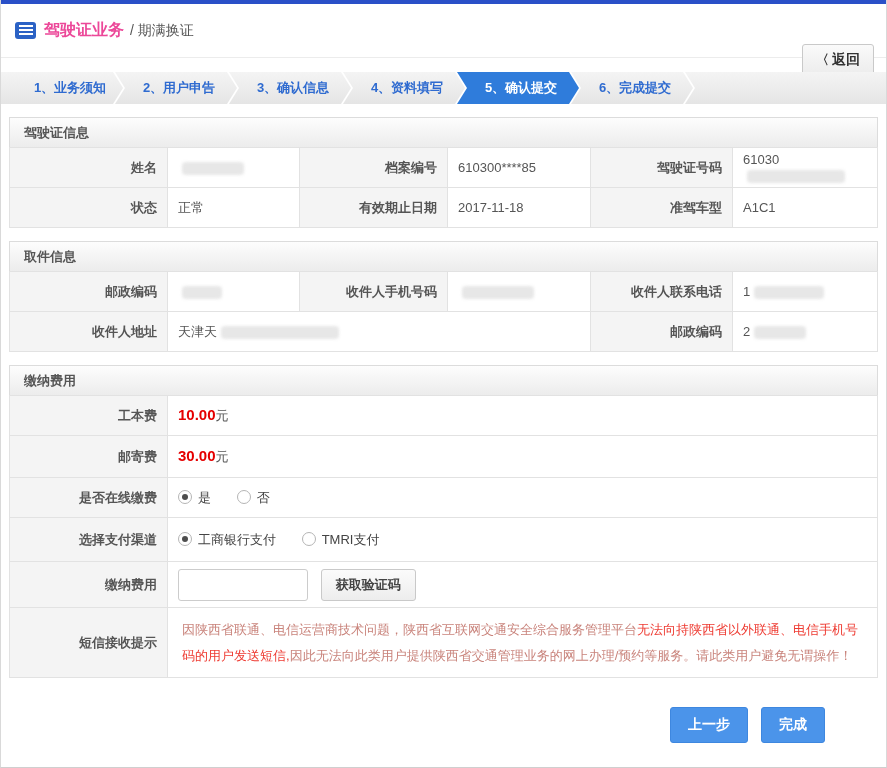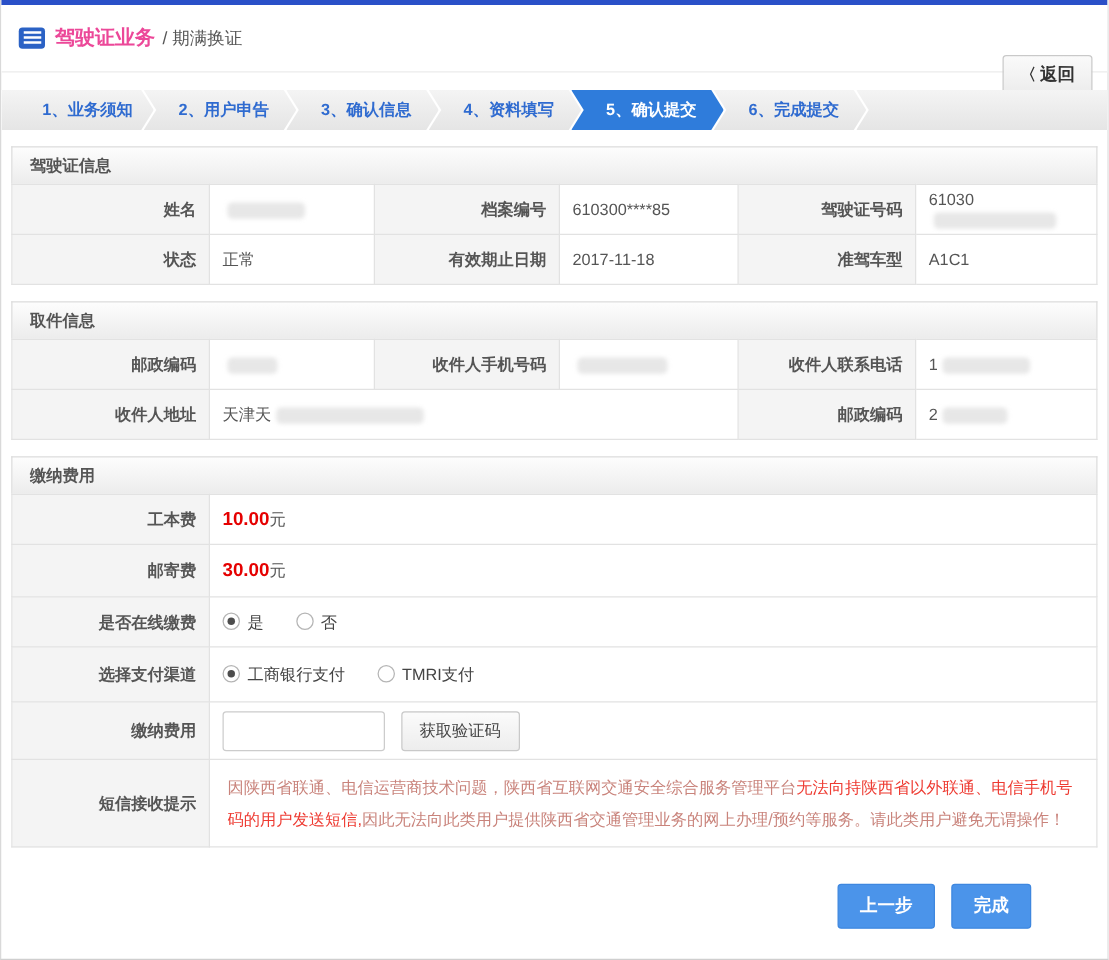--- a/index.html
+++ b/index.html
@@ -176,21 +176,21 @@
     padding: 0 8px;
     vertical-align: middle;
   }
   .code-btn {
     height: 32px;
     margin-left: 9px;
     padding: 0 14px;
     background: linear-gradient(180deg, #fbfbfb, #ededed);
     border: 1px solid #c9c9c9;
     border-radius: 3px;
-    font-size: 13px; font-weight: normal; color: #444;
+    font-size: 13px; font-weight: bold; color: #444;
     vertical-align: middle;
     cursor: pointer;
   }
 
   .notice-cell { line-height: 1.95; padding: 8px 14px !important; }
   .notice-muted { color: #c9837b; font-size: 13px; }
   .notice-strong { color: #ee3b32; font-size: 13px; }
 
   
   .footer {

